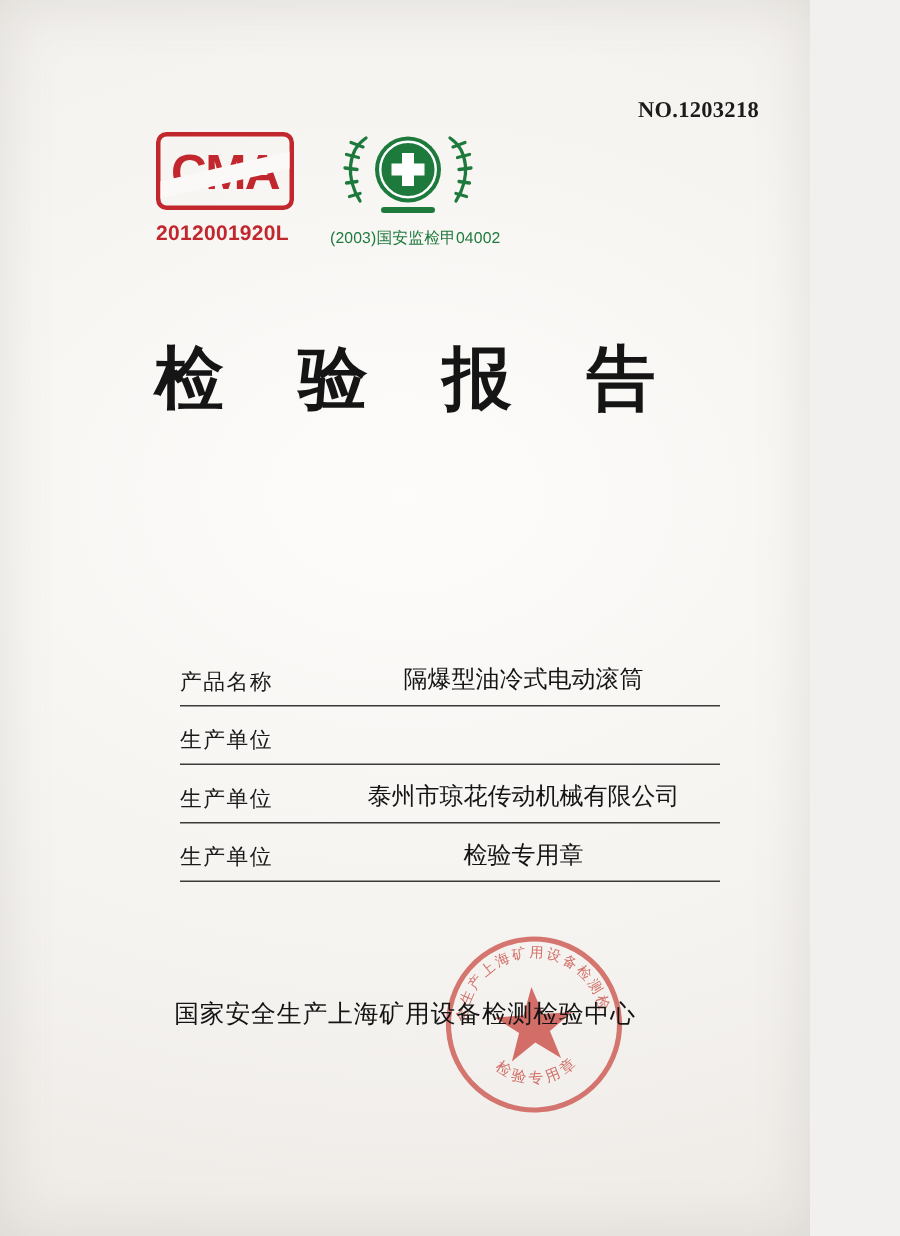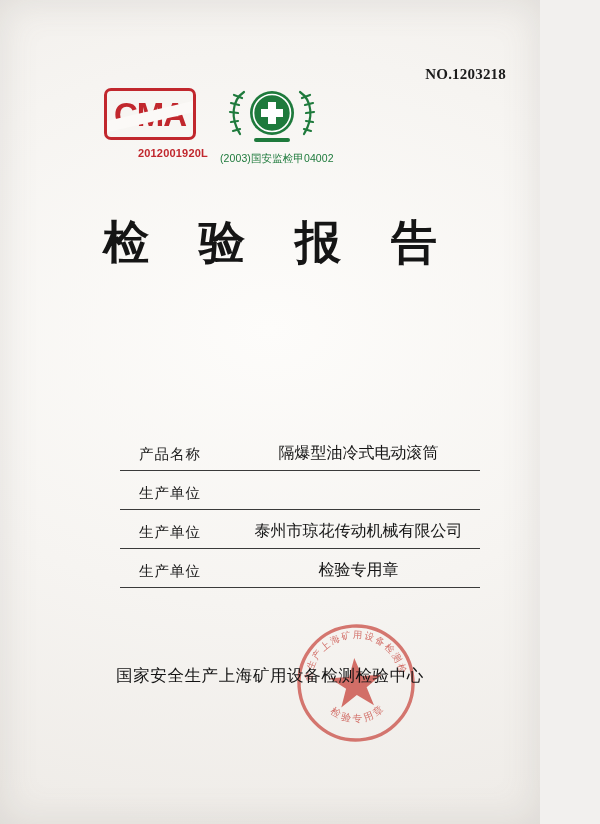--- a/index.html
+++ b/index.html
@@ -87,26 +87,25 @@
     width: 120px;
     height: 11px;
     background: #fbf9f7;
     left: -12px;
     top: 19px;
     transform: rotate(-13deg);
   }
   .cma-code {
     margin-top: 7px;
     font-family: "Liberation Sans", sans-serif;
-    font-size: 11px;
+    font-size: 14px;
     color: #c1272d;
     font-weight: bold;
     letter-spacing: 0.2px;
     white-space: nowrap;
-    text-align: right;
   }
 
   .mark-box {
     position: absolute;
     left: 116px;
     top: -4px;
     width: 150px;
   }
   .mark-emblem {
     width: 88px;
@@ -122,21 +121,21 @@
     color: #1e7a3c;
     white-space: nowrap;
     letter-spacing: 0.1px;
   }
 
   
   .doc-title {
     position: absolute;
     left: 0;
     right: 0;
-    top: 212px;
+    top: 222px;
     text-align: center;
     font-family: "DejaVu Sans", sans-serif;
     font-weight: bold;
     font-size: 46px;
     letter-spacing: 17px;
     color: #151515;
     text-indent: 17px;
   }
 
   
@@ -153,21 +152,20 @@
     border-bottom: 1.1px solid #3a3a3a;
   }
   .info-label {
     width: 104px;
     flex: 0 0 104px;
     font-family: Liberation Sans, sans-serif;
     font-size: 14.5px;
     color: #1a1a1a;
     letter-spacing: 1px;
     padding-bottom: 6px;
-    margin-left: 19px;
   }
   .info-value {
     flex: 1;
     text-align: center;
     font-family: "DejaVu Serif", serif;
     font-size: 16px;
     color: #151515;
     padding-bottom: 6px;
     padding-right: 6px;
     white-space: nowrap;

